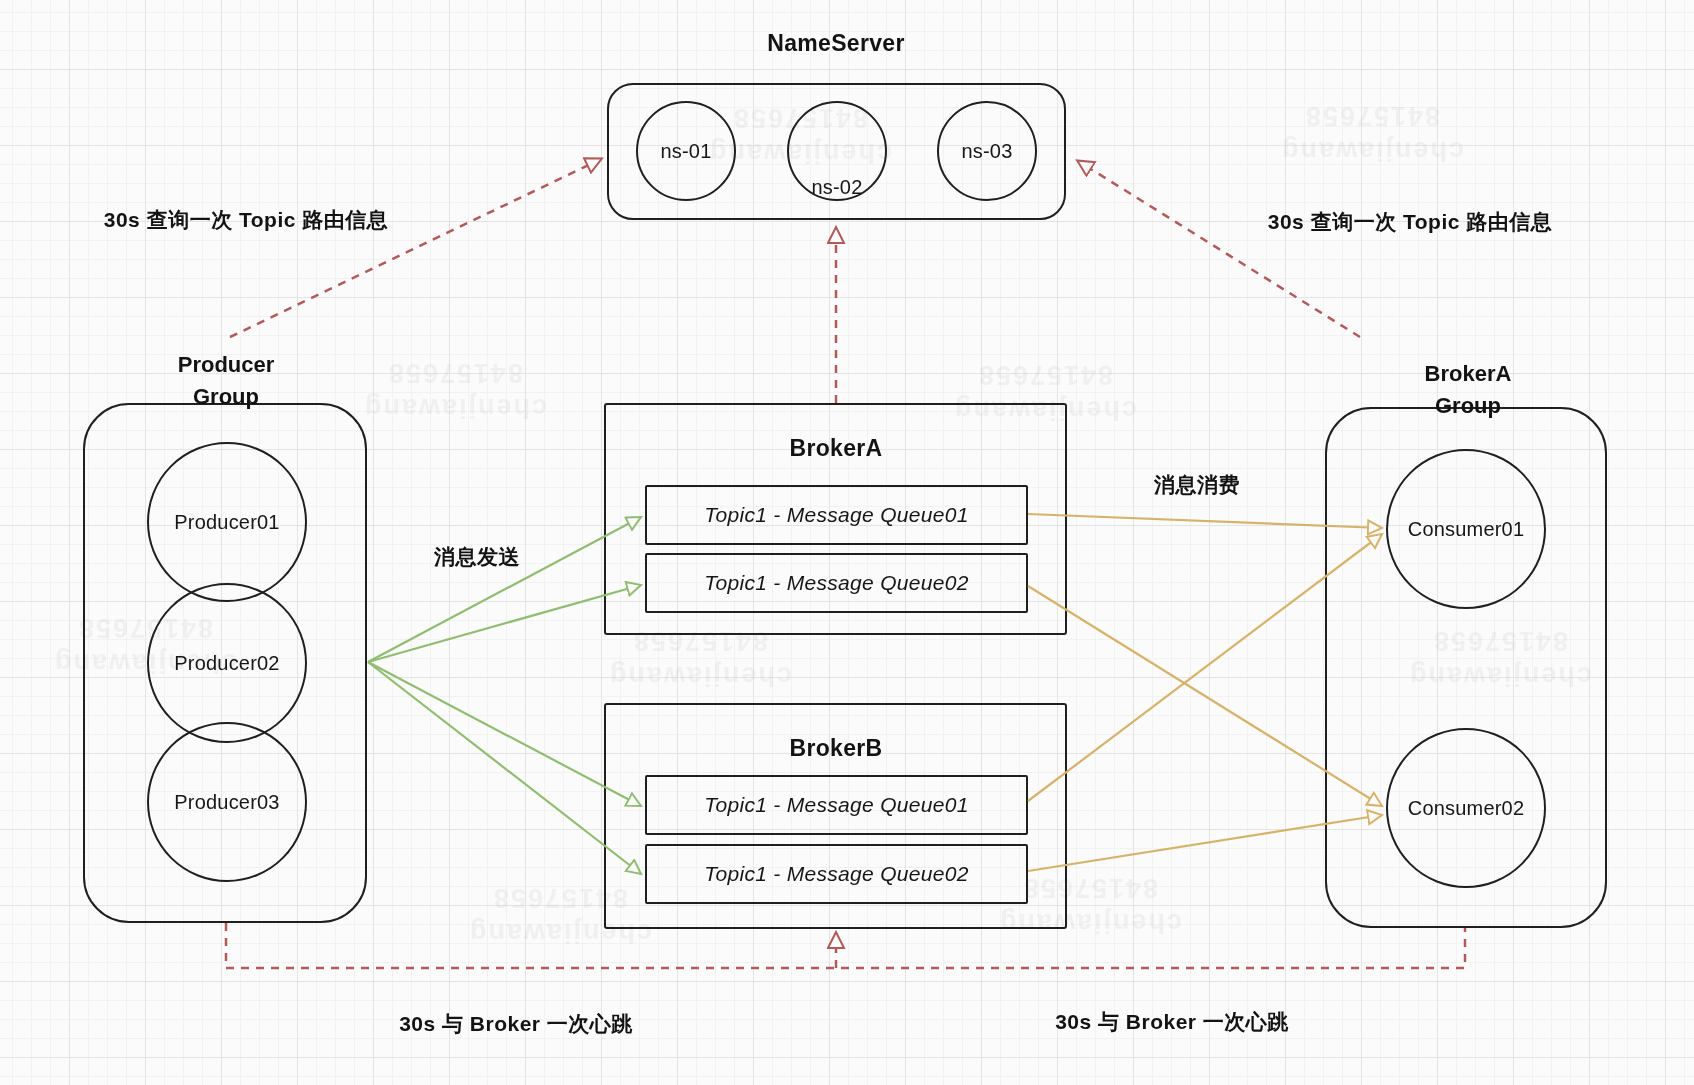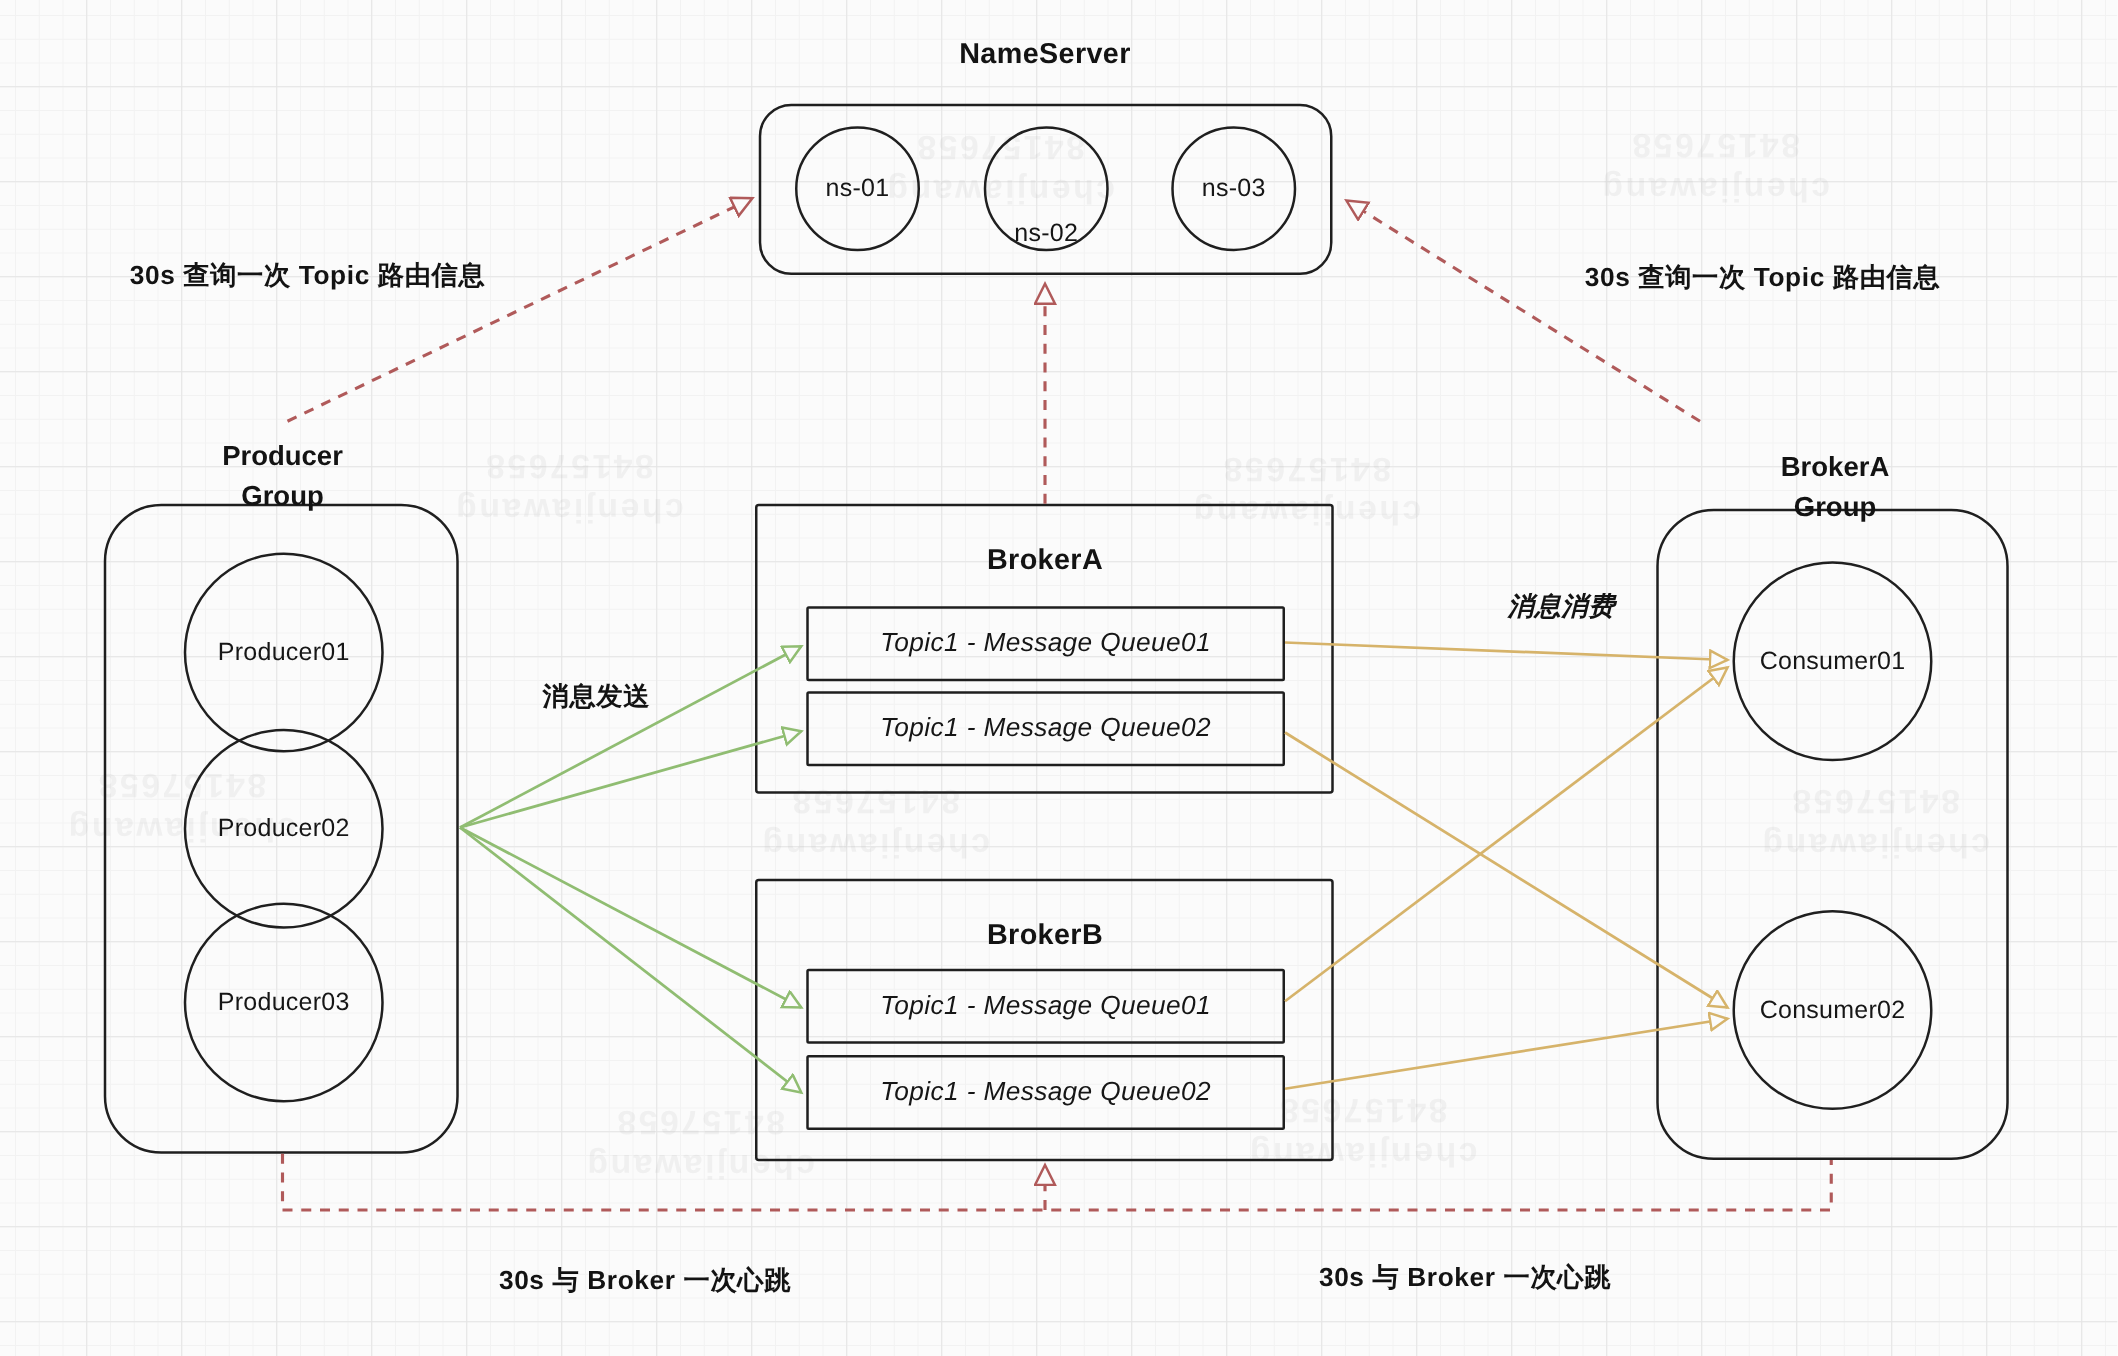--- a/index.html
+++ b/index.html
@@ -111,21 +111,21 @@
   <div class="queue" style="left:645px;top:775px;width:383px;height:60px;">
       <span>Topic1 - Message Queue01</span>
     </div>
   <div class="queue" style="left:645px;top:844px;width:383px;height:60px;">
       <span>Topic1 - Message Queue02</span>
     </div>
 
   <div class="label cn" style="left:246px;top:220px;">30s 查询一次 Topic 路由信息</div>
   <div class="label cn" style="left:1410px;top:222px;">30s 查询一次 Topic 路由信息</div>
   <div class="label cn" style="left:477px;top:557px;">消息发送</div>
-  <div class="label cn" style="left:1249px;top:485px;font-style:italic;">消息消费</div>
+  <div class="label cn" style="left:1197px;top:485px;">消息消费</div>
   <div class="label cn" style="left:516px;top:1024px;">30s 与 Broker 一次心跳</div>
   <div class="label cn" style="left:1172px;top:1022px;">30s 与 Broker 一次心跳</div>
 
   <svg class="links" width="1694" height="1085" viewBox="0 0 1694 1085">
     <defs>
       <marker id="m-red" markerWidth="22" markerHeight="20" refX="16" refY="9" orient="auto" markerUnits="userSpaceOnUse">
         <path d="M1,1 L17,9 L1,17 Z" fill="#fbfbfb" stroke="#b05a5a" stroke-width="2"></path>
       </marker>
       <marker id="m-green" markerWidth="20" markerHeight="18" refX="15" refY="8" orient="auto" markerUnits="userSpaceOnUse">
         <path d="M1,1 L15,8 L1,15 Z" fill="#fbfbfb" stroke="#90bd72" stroke-width="2"></path>

